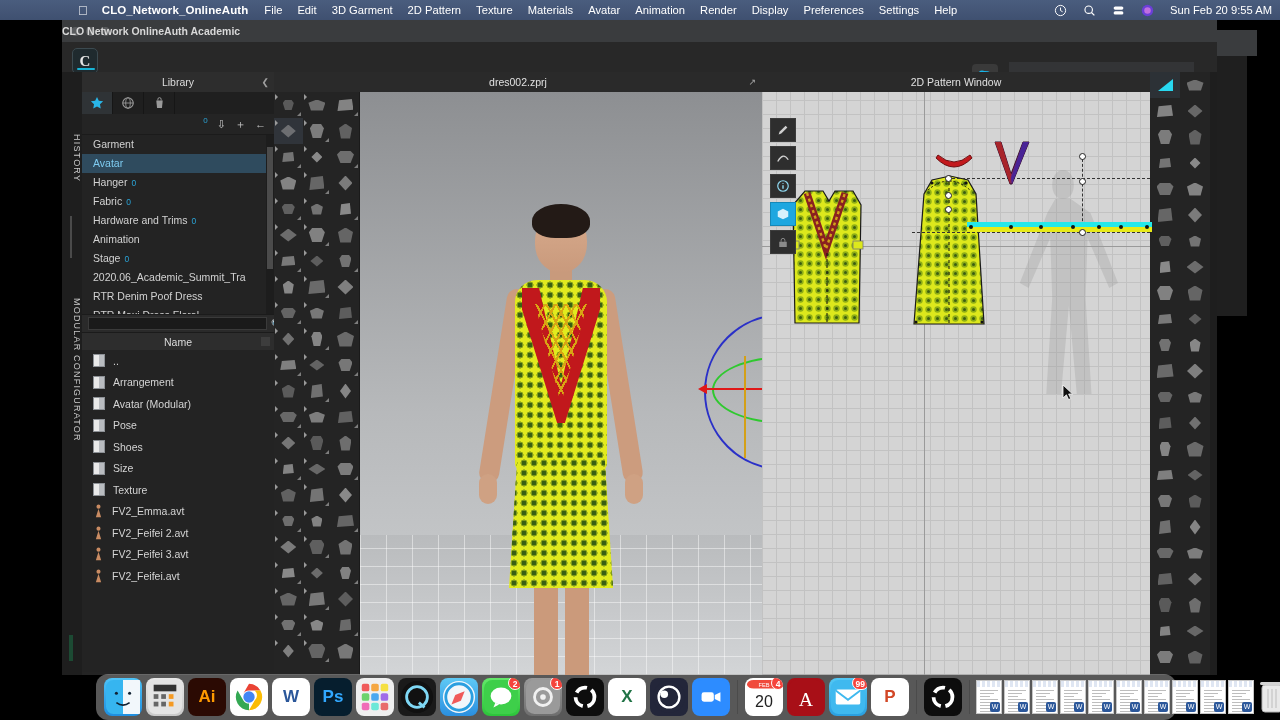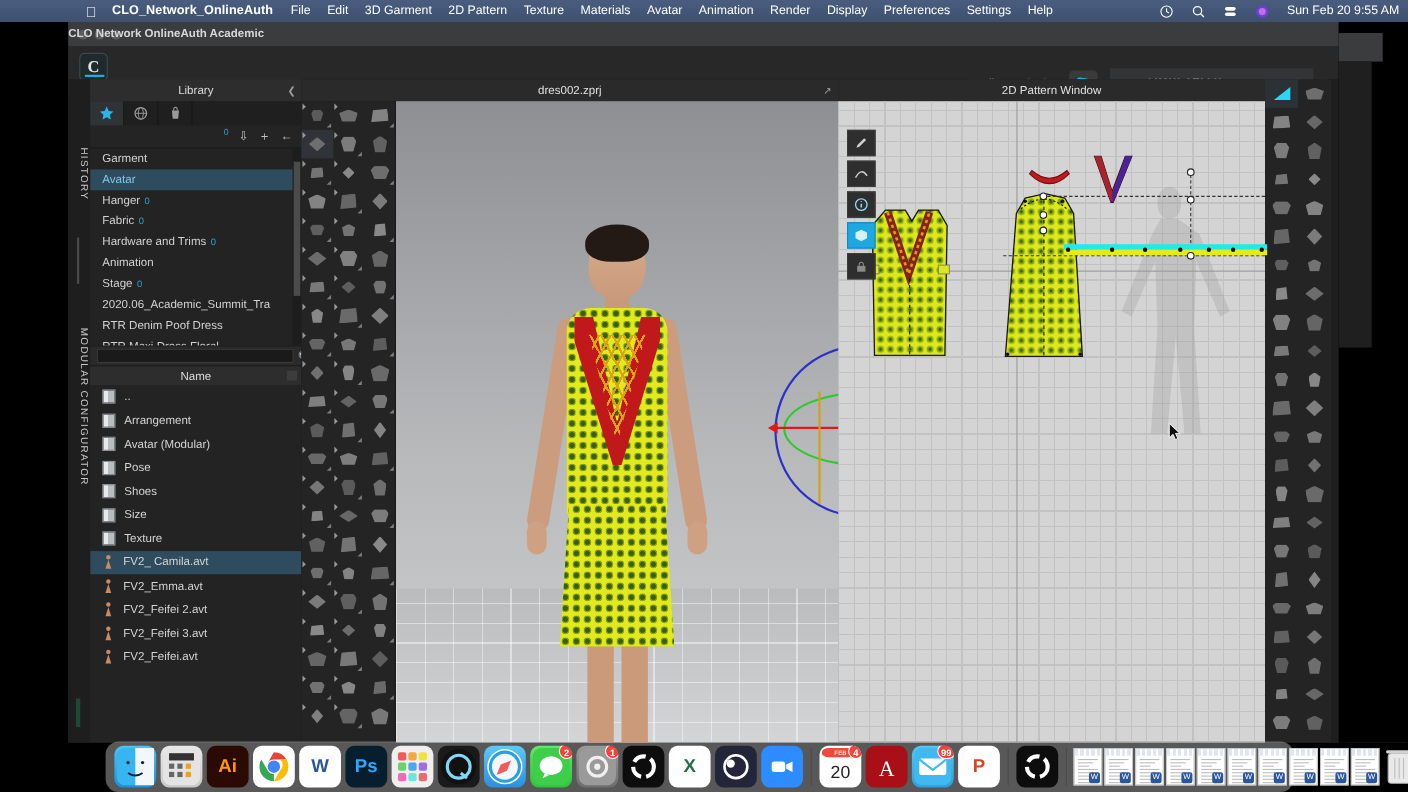--- a/index.html
+++ b/index.html
@@ -412,27 +412,20 @@
             <span>Shoes</span>
           </div>
         <div class="filerow">
             <span class="fico-folder"></span>
             <span>Size</span>
           </div>
         <div class="filerow">
             <span class="fico-folder"></span>
             <span>Texture</span>
           </div>
-        <div class="filerow sel">
-          <svg class="fico-avt" viewBox="0 0 12 16">
-              <circle cx="6" cy="3" r="2.3" fill="#c98b62"></circle>
-              <path d="M6 5.5L3 15h6z" fill="#c98b62"></path>
-            </svg>
-          <span>FV2_ Camila.avt</span>
-          </div>
         <div class="filerow">
             <svg class="fico-avt" viewBox="0 0 12 16">
               <circle cx="6" cy="3" r="2.3" fill="#c98b62"></circle>
               <path d="M6 5.5L3 15h6z" fill="#c98b62"></path>
             </svg>
             <span>FV2_Emma.avt</span>
           </div>
         <div class="filerow">
             <svg class="fico-avt" viewBox="0 0 12 16">
               <circle cx="6" cy="3" r="2.3" fill="#c98b62"></circle>

